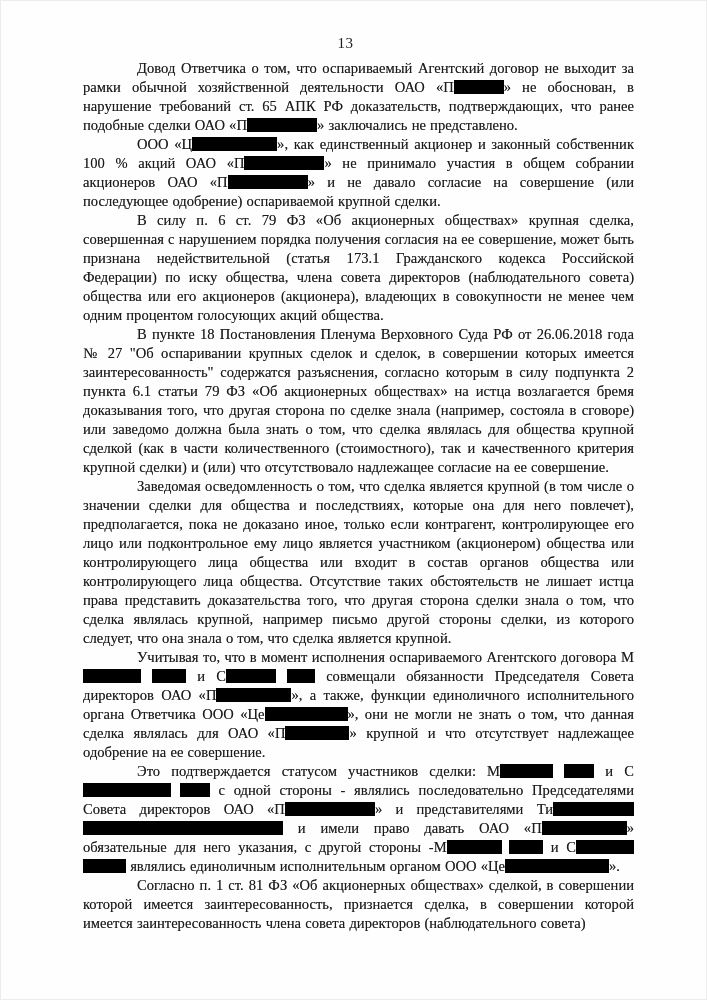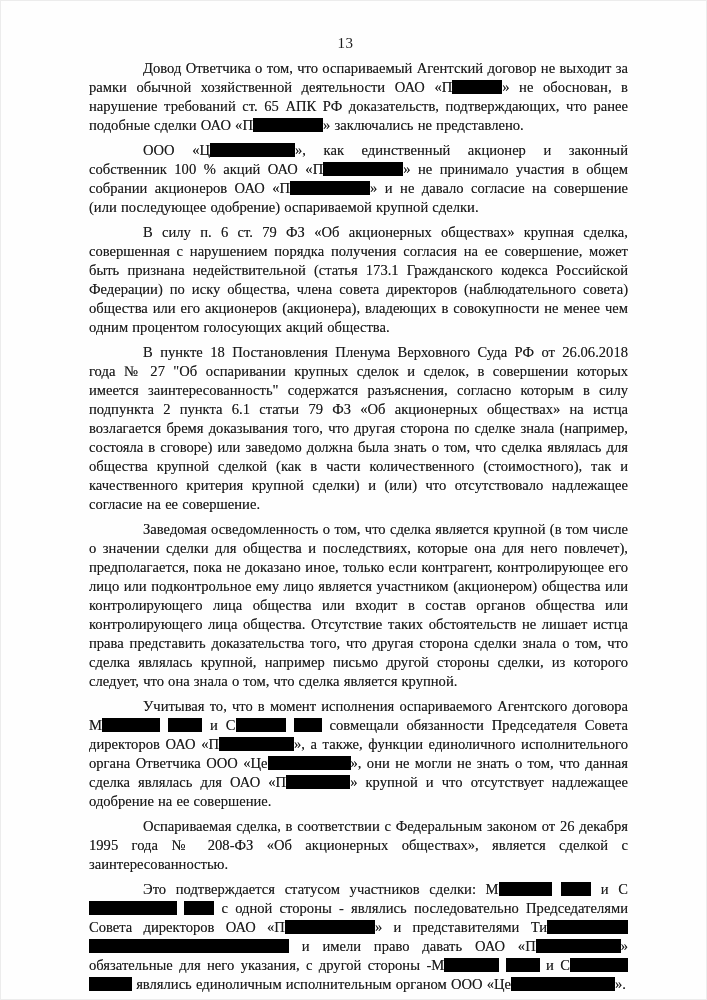--- a/index.html
+++ b/index.html
@@ -23,21 +23,21 @@
     text-align: center;
     font-size: 15px;
     line-height: 20px;
     margin: 0 0 6px 0;
     letter-spacing: 0.5px;
   }
   .doc-body {
     width: 551px;
   }
   .para {
-    margin: 6px;
+    margin: 0;
     font-size: 14.6px;
     line-height: 19px;
     text-align: justify;
     text-indent: 54px;
     text-shadow: 0 0 0.5px rgba(20,20,20,0.55);
     word-spacing: 0.5px;
   }
   .redact {
     display: inline-block;
     height: 14px;
@@ -51,17 +51,16 @@
 
 <div class="page">
   <div class="page-number">13</div>
   <div class="doc-body">
       <p class="para">Довод Ответчика о том, что оспариваемый Агентский договор не выходит за рамки обычной хозяйственной деятельности ОАО «П<span class="redact" style="width: 50px; background: rgb(0, 0, 0);"></span>» не обоснован, в нарушение требований ст. 65 АПК РФ доказательств, подтверждающих, что ранее подобные сделки ОАО «П<span class="redact" style="width: 70px; background: rgb(0, 0, 0);"></span>» заключались не представлено.</p>
       <p class="para">ООО «Ц<span class="redact" style="width: 85px; background: rgb(0, 0, 0);"></span>», как единственный акционер и законный собственник 100 % акций ОАО «П<span class="redact" style="width: 80px; background: rgb(0, 0, 0);"></span>» не принимало участия в общем собрании акционеров ОАО «П<span class="redact" style="width: 80px; background: rgb(0, 0, 0);"></span>» и не давало согласие на совершение (или последующее одобрение) оспариваемой крупной сделки.</p>
       <p class="para">В силу п. 6 ст. 79 ФЗ «Об акционерных обществах» крупная сделка, совершенная с нарушением порядка получения согласия на ее совершение, может быть признана недействительной (статья 173.1 Гражданского кодекса Российской Федерации) по иску общества, члена совета директоров (наблюдательного совета) общества или его акционеров (акционера), владеющих в совокупности не менее чем одним процентом голосующих акций общества.</p>
       <p class="para">В пункте 18 Постановления Пленума Верховного Суда РФ от 26.06.2018 года № 27 "Об оспаривании крупных сделок и сделок, в совершении которых имеется заинтересованность" содержатся разъяснения, согласно которым в силу подпункта 2 пункта 6.1 статьи 79 ФЗ «Об акционерных обществах» на истца возлагается бремя доказывания того, что другая сторона по сделке знала (например, состояла в сговоре) или заведомо должна была знать о том, что сделка являлась для общества крупной сделкой (как в части количественного (стоимостного), так и качественного критерия крупной сделки) и (или) что отсутствовало надлежащее согласие на ее совершение.</p>
       <p class="para">Заведомая осведомленность о том, что сделка является крупной (в том числе о значении сделки для общества и последствиях, которые она для него повлечет), предполагается, пока не доказано иное, только если контрагент, контролирующее его лицо или подконтрольное ему лицо является участником (акционером) общества или контролирующего лица общества или входит в состав органов общества или контролирующего лица общества. Отсутствие таких обстоятельств не лишает истца права представить доказательства того, что другая сторона сделки знала о том, что сделка являлась крупной, например письмо другой стороны сделки, из которого следует, что она знала о том, что сделка является крупной.</p>
       <p class="para">Учитывая то, что в момент исполнения оспариваемого Агентского договора М<span class="redact" style="width: 58px; background: rgb(0, 0, 0);"></span> <span class="redact" style="width: 34px; background: rgb(0, 0, 0);"></span> и С<span class="redact" style="width: 50px; background: rgb(0, 0, 0);"></span> <span class="redact" style="width: 28px; background: rgb(0, 0, 0);"></span> совмещали обязанности Председателя Совета директоров ОАО «П<span class="redact" style="width: 75px; background: rgb(0, 0, 0);"></span>», а также, функции единоличного исполнительного органа Ответчика ООО «Це<span class="redact" style="width: 83px; background: rgb(0, 0, 0);"></span>», они не могли не знать о том, что данная сделка являлась для ОАО «П<span class="redact" style="width: 64px; background: rgb(0, 0, 0);"></span>» крупной и что отсутствует надлежащее одобрение на ее совершение.</p>
-      <p class="para">Оспариваемая сделка, в соответствии с Федеральным законом от 26 декабря 1995 года № 208-ФЗ «Об акционерных обществах», является сделкой с заинтересованностью.</p>
       <p class="para">Это подтверждается статусом участников сделки: М<span class="redact" style="width: 53px; background: rgb(0, 0, 0);"></span> <span class="redact" style="width: 30px; background: rgb(0, 0, 0);"></span> и С<span class="redact" style="width: 88px; background: rgb(0, 0, 0);"></span> <span class="redact" style="width: 30px; background: rgb(0, 0, 0);"></span> с одной стороны - являлись последовательно Председателями Совета директоров ОАО «П<span class="redact" style="width: 90px; background: rgb(0, 0, 0);"></span>» и представителями Ти<span class="redact" style="width: 81px; background: rgb(0, 0, 0);"></span> <span class="redact" style="width: 200px; background: rgb(0, 0, 0);"></span> и имели право давать ОАО «П<span class="redact" style="width: 85px; background: rgb(0, 0, 0);"></span>» обязательные для него указания, с другой стороны -М<span class="redact" style="width: 55px; background: rgb(0, 0, 0);"></span> <span class="redact" style="width: 34px; background: rgb(0, 0, 0);"></span> и С<span class="redact" style="width: 58px; background: rgb(0, 0, 0);"></span> <span class="redact" style="width: 43px; background: rgb(0, 0, 0);"></span> являлись единоличным исполнительным органом ООО «Це<span class="redact" style="width: 104px; background: rgb(0, 0, 0);"></span>».</p>
       <p class="para">Согласно п. 1 ст. 81 ФЗ «Об акционерных обществах» сделкой, в совершении которой имеется заинтересованность, признается сделка, в совершении которой имеется заинтересованность члена совета директоров (наблюдательного совета)</p>
     </div>
 </div>
 
 </body></html>

